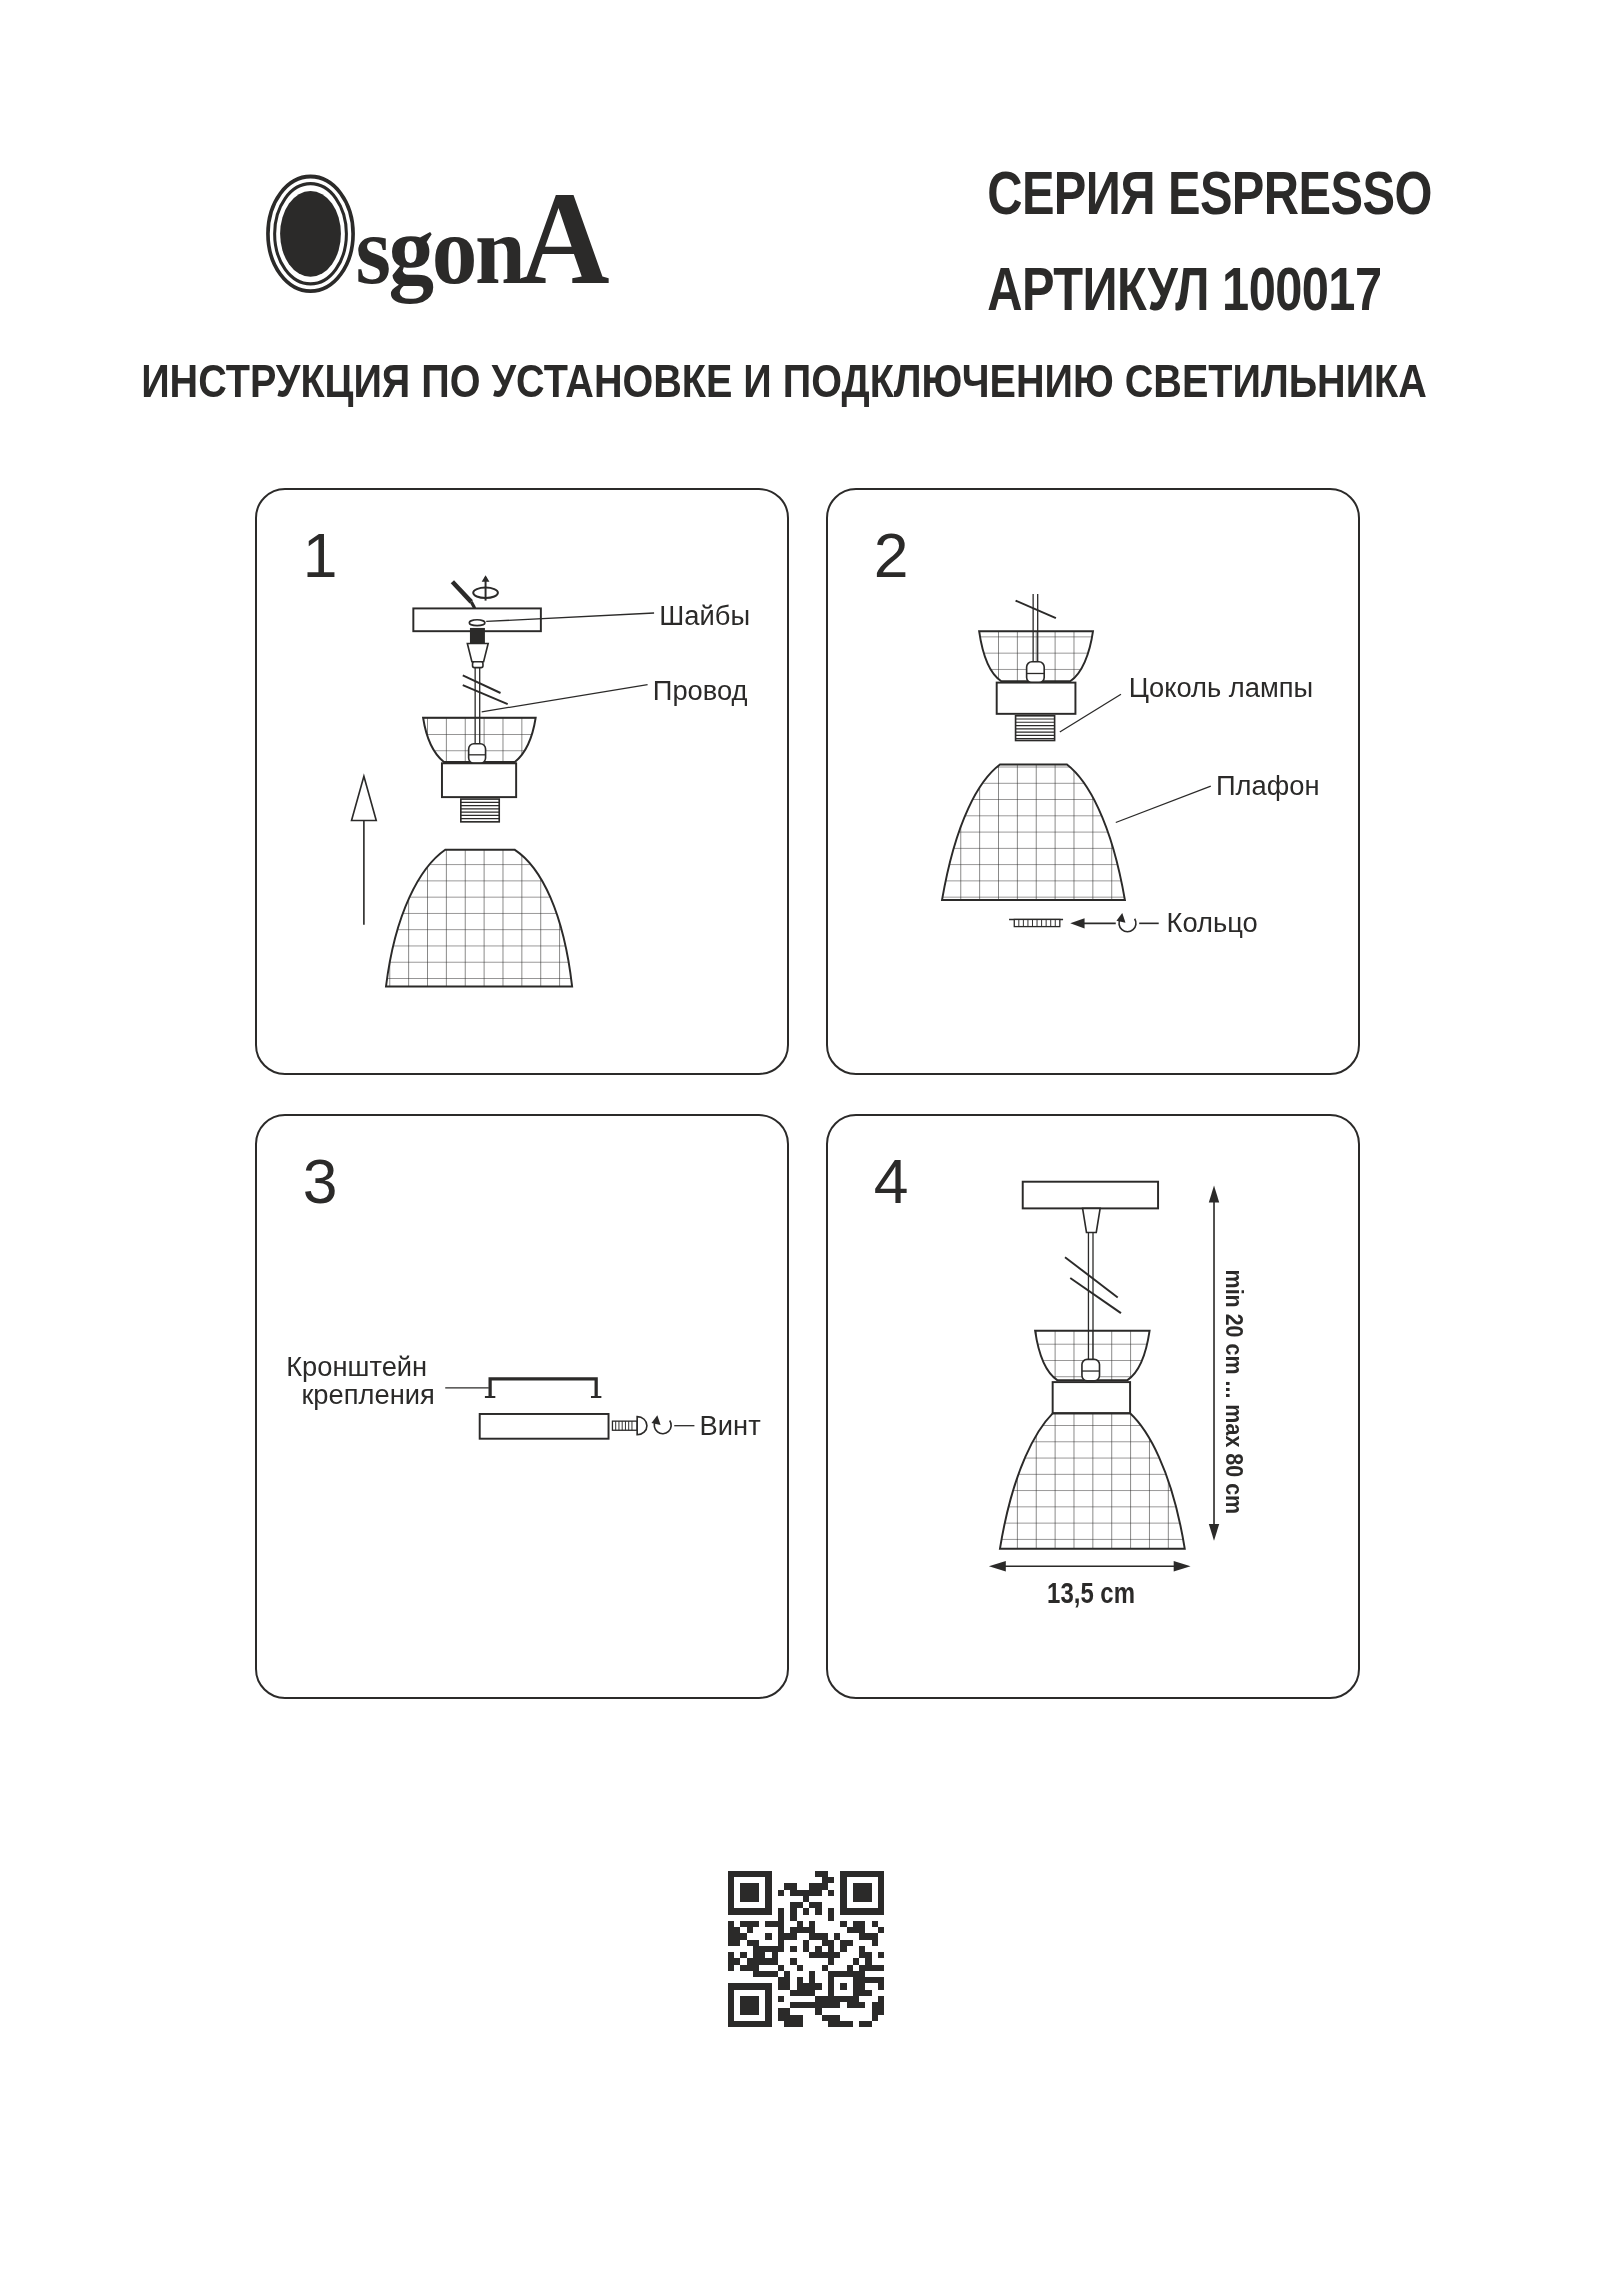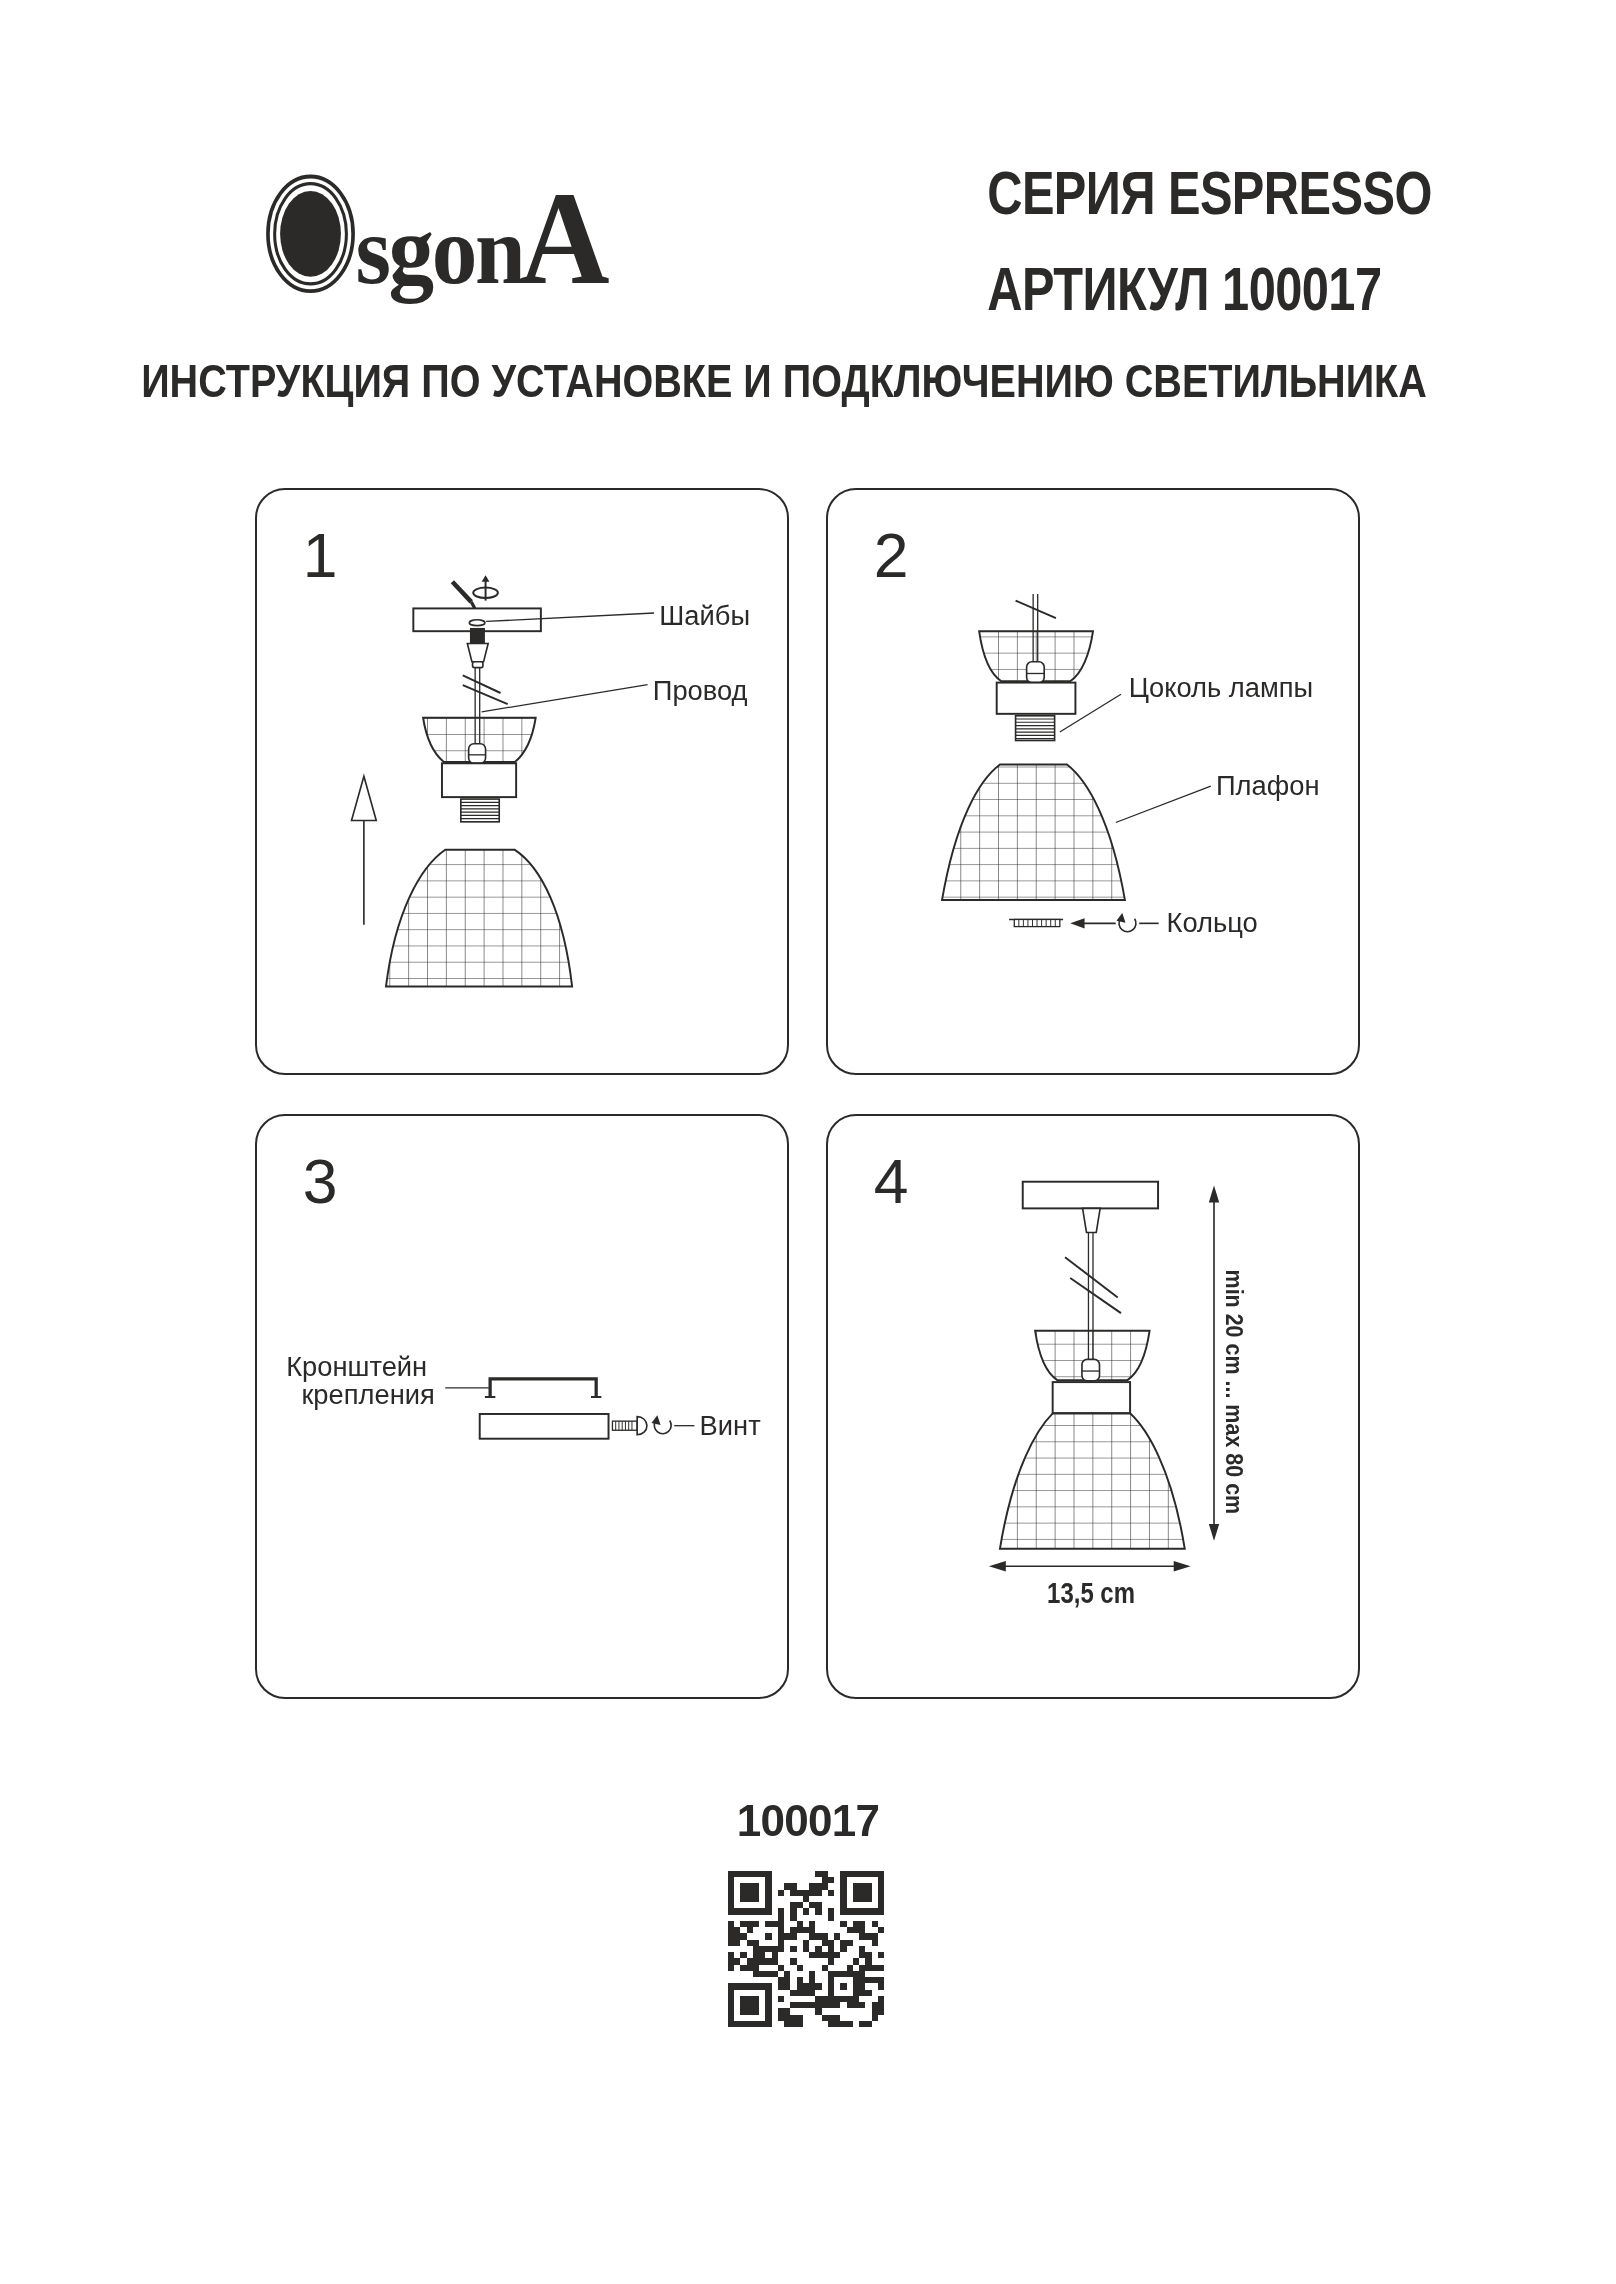--- a/index.html
+++ b/index.html
@@ -222,21 +222,20 @@
       </g>
       <g>
         <line x1="262" y1="692" x2="542" y2="692" stroke="#2b2a29" stroke-width="2.5"></line>
         <polygon points="247,692 273,684 273,700" fill="#2b2a29"></polygon>
         <polygon points="557,692 531,684 531,700" fill="#2b2a29"></polygon>
         <text class="dim" x="404" y="748" font-size="46" text-anchor="middle" textLength="135" lengthAdjust="spacingAndGlyphs">13,5 cm</text>
       </g>
     </svg>
   </div>
 
-  <div class="abs article-mid">100017</div>
 
   <svg class="abs qr-wrap" id="qr" viewBox="0 0 25 25" shape-rendering="crispEdges">
       <rect x="0" y="0" width="1" height="1" fill="#2b2a29"></rect>
       <rect x="1" y="0" width="1" height="1" fill="#2b2a29"></rect>
       <rect x="2" y="0" width="1" height="1" fill="#2b2a29"></rect>
       <rect x="3" y="0" width="1" height="1" fill="#2b2a29"></rect>
       <rect x="4" y="0" width="1" height="1" fill="#2b2a29"></rect>
       <rect x="5" y="0" width="1" height="1" fill="#2b2a29"></rect>
       <rect x="6" y="0" width="1" height="1" fill="#2b2a29"></rect>
       <rect x="14" y="0" width="1" height="1" fill="#2b2a29"></rect>

